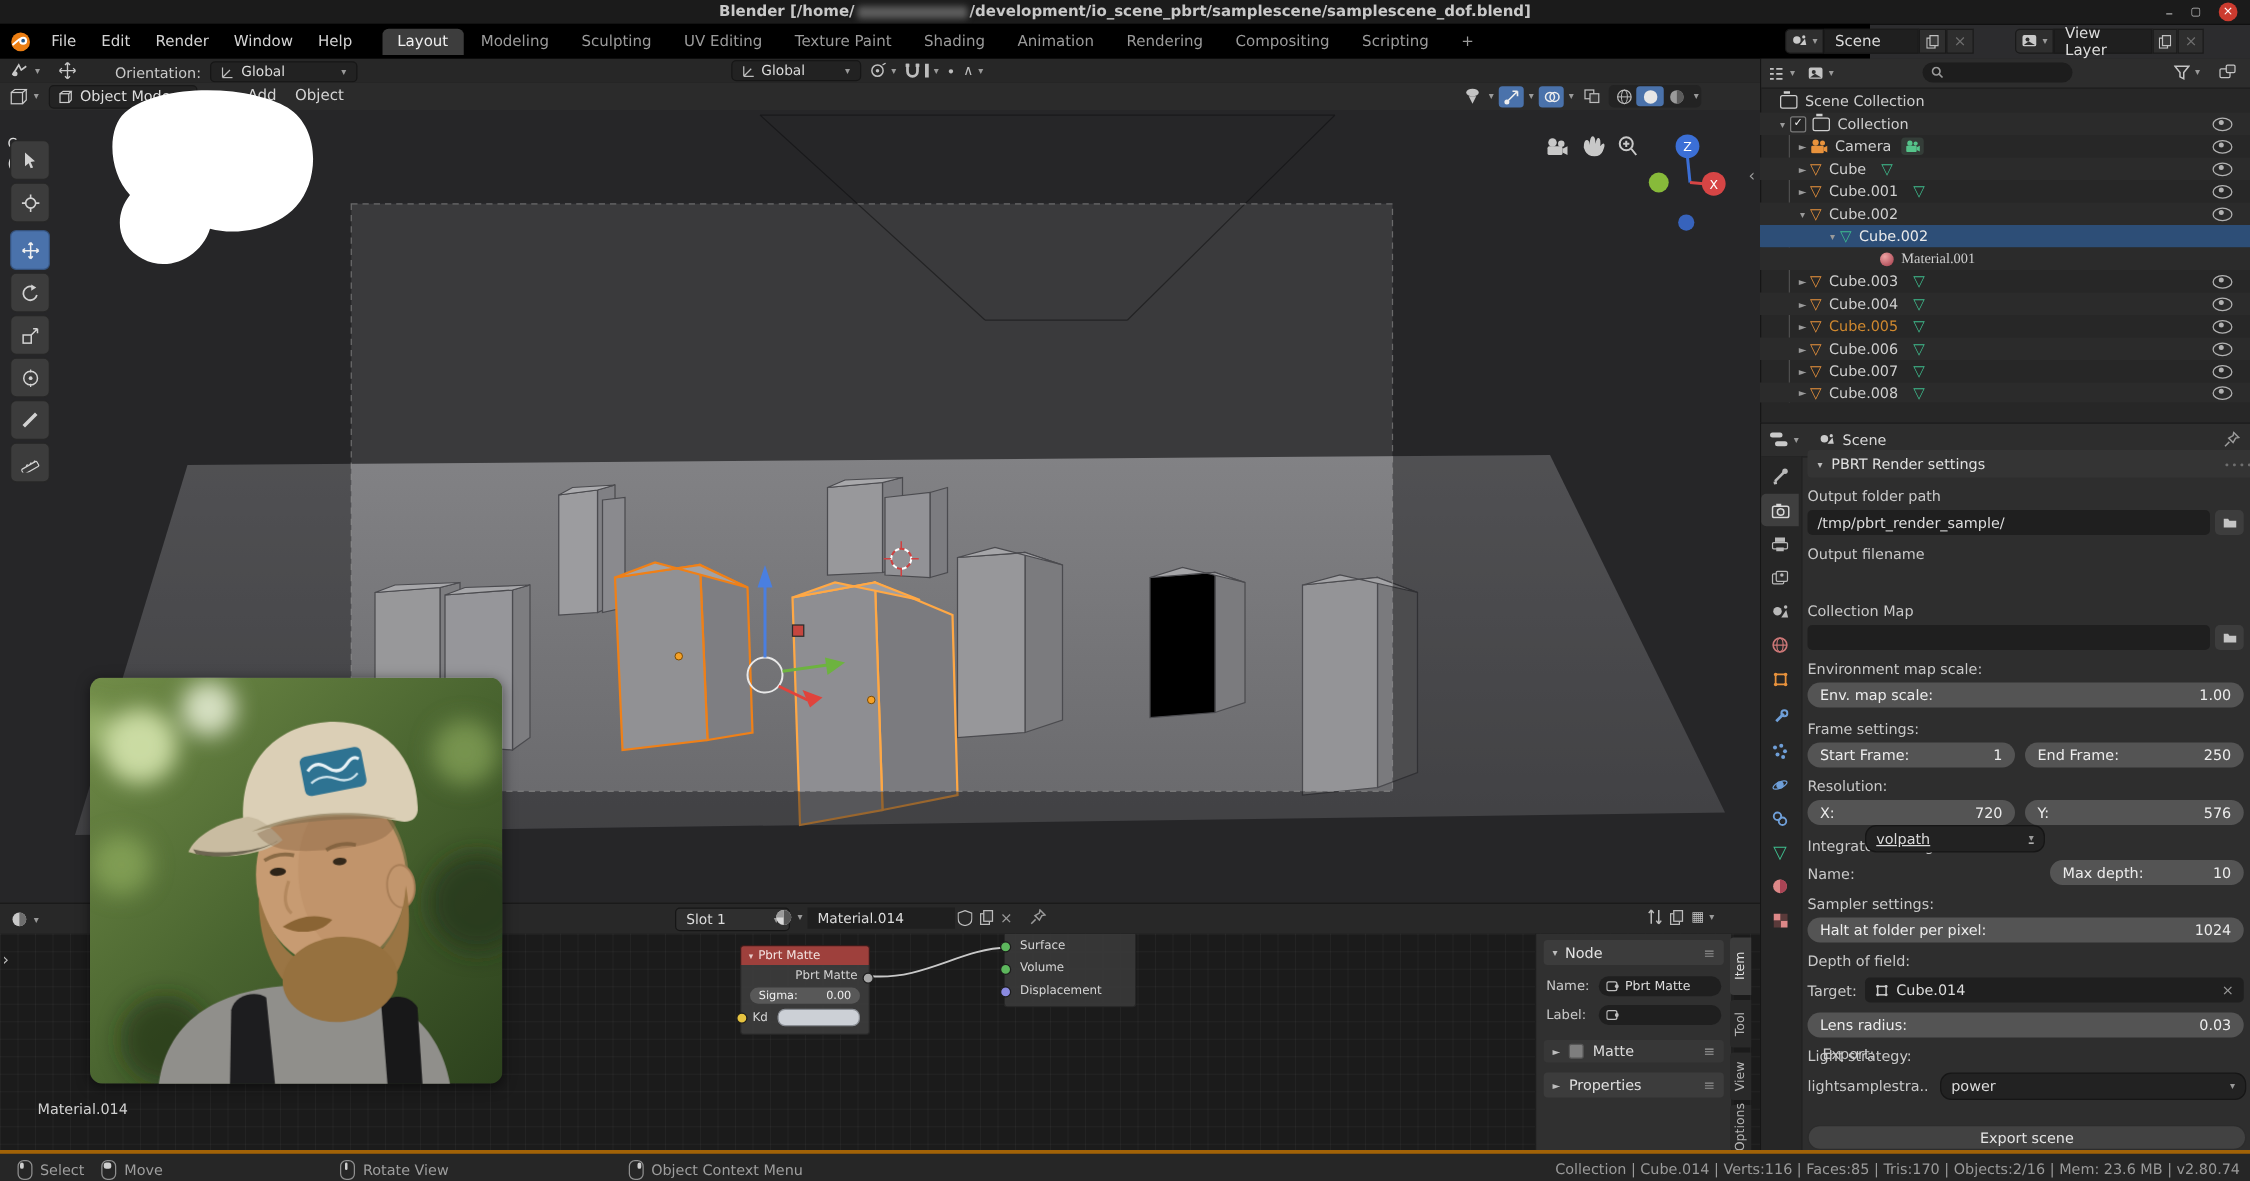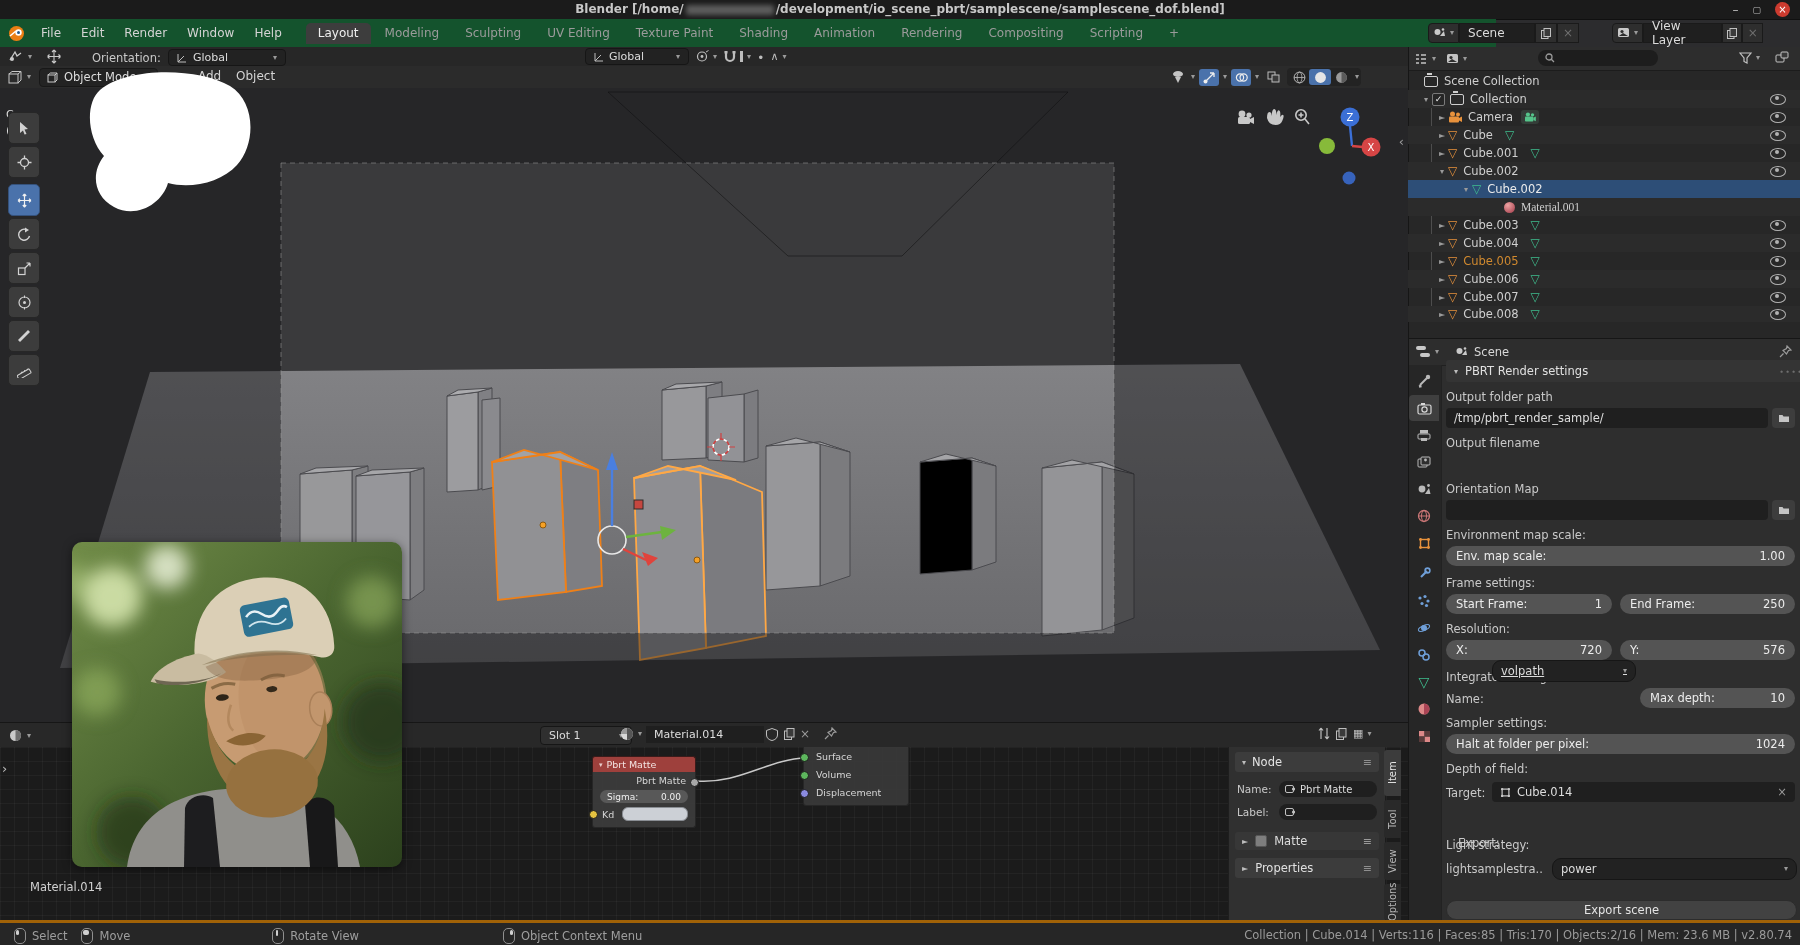--- a/index.html
+++ b/index.html
@@ -61,21 +61,21 @@
     <div class="a" style="left:0;top:0;width:1800px;height:19px;text-align:center;line-height:19px;font-size:12px;color:#c8c8c8;font-weight:bold;">
       <span><span>Blender [/home/</span><span class="blurredname"></span><span>/development/io_scene_pbrt/samplescene/samplescene_dof.blend]</span></span>
     </div>
     <div class="a row" style="right:10px;top:1px;height:17px;gap:14px;">
       <span style="color:#bdbdbd;font-size:12px;">–</span>
       <span style="color:#bdbdbd;font-size:9px;">▢</span>
       <span style="width:15px;height:15px;border-radius:50%;background:#cc3b2f;color:#fff;font-size:10px;display:flex;align-items:center;justify-content:center;">×</span>
     </div>
   </div>
 
-  <div class="a row" style="left:0;top:19px;width:1496px;height:28px;background:#14532d;border-bottom:1px solid #141414;">
+  <div class="a row" style="left:0;top:19px;width:1496px;height:28px;background:#000000;border-bottom:1px solid #141414;">
     <span style="margin:0 6px 0 8px;">
       <svg width="17" height="17" viewBox="0 0 17 17">
           <circle cx="8.5" cy="8.5" r="7.5" fill="#eb7e13"></circle>
           <circle cx="10.5" cy="7.5" r="3.2" fill="#fff"></circle>
           <circle cx="10.5" cy="7.5" r="1.5" fill="#265787"></circle>
           <path d="M2 11 L8 6" stroke="#fff" stroke-width="1.6"></path>
         </svg>
     </span>
     <span class="menuitem">File</span>
     <span class="menuitem">Edit</span>
@@ -883,21 +883,21 @@
   <span class="plabel" style="left:1446px;top:390px;">Output folder path</span>
   <div class="a fld" style="left:1446px;top:408px;width:306px;">/tmp/pbrt_render_sample/</div>
   <div class="a" style="left:1772px;top:408px;width:23px;height:20px;background:#3d3d3d;border-radius:4px;display:flex;align-items:center;justify-content:center;">
     <svg width="12" height="10" viewBox="0 0 12 10">
         <path d="M1 2 H4.5 L5.5 3.5 H11 V9 H1 Z" fill="#c4c4c4"></path>
       </svg>
   </div>
 
   <span class="plabel" style="left:1446px;top:436px;">Output filename</span>
 
-  <span class="plabel" style="left:1446px;top:482px;">Orientation Map</span>
+  <span class="plabel" style="left:1446px;top:482px;">Collection Map</span>
   <div class="a fld" style="left:1446px;top:500px;width:306px;"></div>
   <div class="a" style="left:1772px;top:500px;width:23px;height:20px;background:#3d3d3d;border-radius:4px;display:flex;align-items:center;justify-content:center;">
     <svg width="12" height="10" viewBox="0 0 12 10">
         <path d="M1 2 H4.5 L5.5 3.5 H11 V9 H1 Z" fill="#c4c4c4"></path>
       </svg>
   </div>
 
   <span class="plabel" style="left:1446px;top:528px;">Environment map scale:</span>
   <div class="a sld" style="left:1446px;top:546px;width:329px;">
     <span>Env. map scale:</span>
@@ -950,20 +950,24 @@
           <circle cx="2.5" cy="2.5" r="1.4" fill="#c9c9c9"></circle>
           <circle cx="10.5" cy="2.5" r="1.4" fill="#c9c9c9"></circle>
           <circle cx="2.5" cy="10.5" r="1.4" fill="#c9c9c9"></circle>
           <circle cx="10.5" cy="10.5" r="1.4" fill="#c9c9c9"></circle>
         </svg>
       <span>Cube.014</span>
     </span>
     <span style="color:#9a9a9a;">×</span>
   </div>
 
+  <div class="a sld" style="left:1446px;top:810px;width:329px;">
+    <span>Lens radius:</span>
+      <span>0.03</span>
+  </div>
 
   <span class="plabel" style="left:1446px;top:838px;">Light strategy:</span>
   <span class="plabel" style="left:1446px;top:862px;">lightsamplestra..</span>
   <div class="a drop" style="left:1552px;top:858px;width:227px;">
     <span>power</span>
     <span class="chv">▾</span>
   </div>
 
   <span class="plabel" style="left:1446px;top:836px;margin-left:12px;">Export:</span>
   <div class="a" style="left:1446px;top:900px;width:349px;height:18px;background:#424242;border:1px solid #2c2c2c;border-radius:10px;display:flex;align-items:center;justify-content:center;color:#e4e4e4;font-size:11.5px;">Export scene</div>

